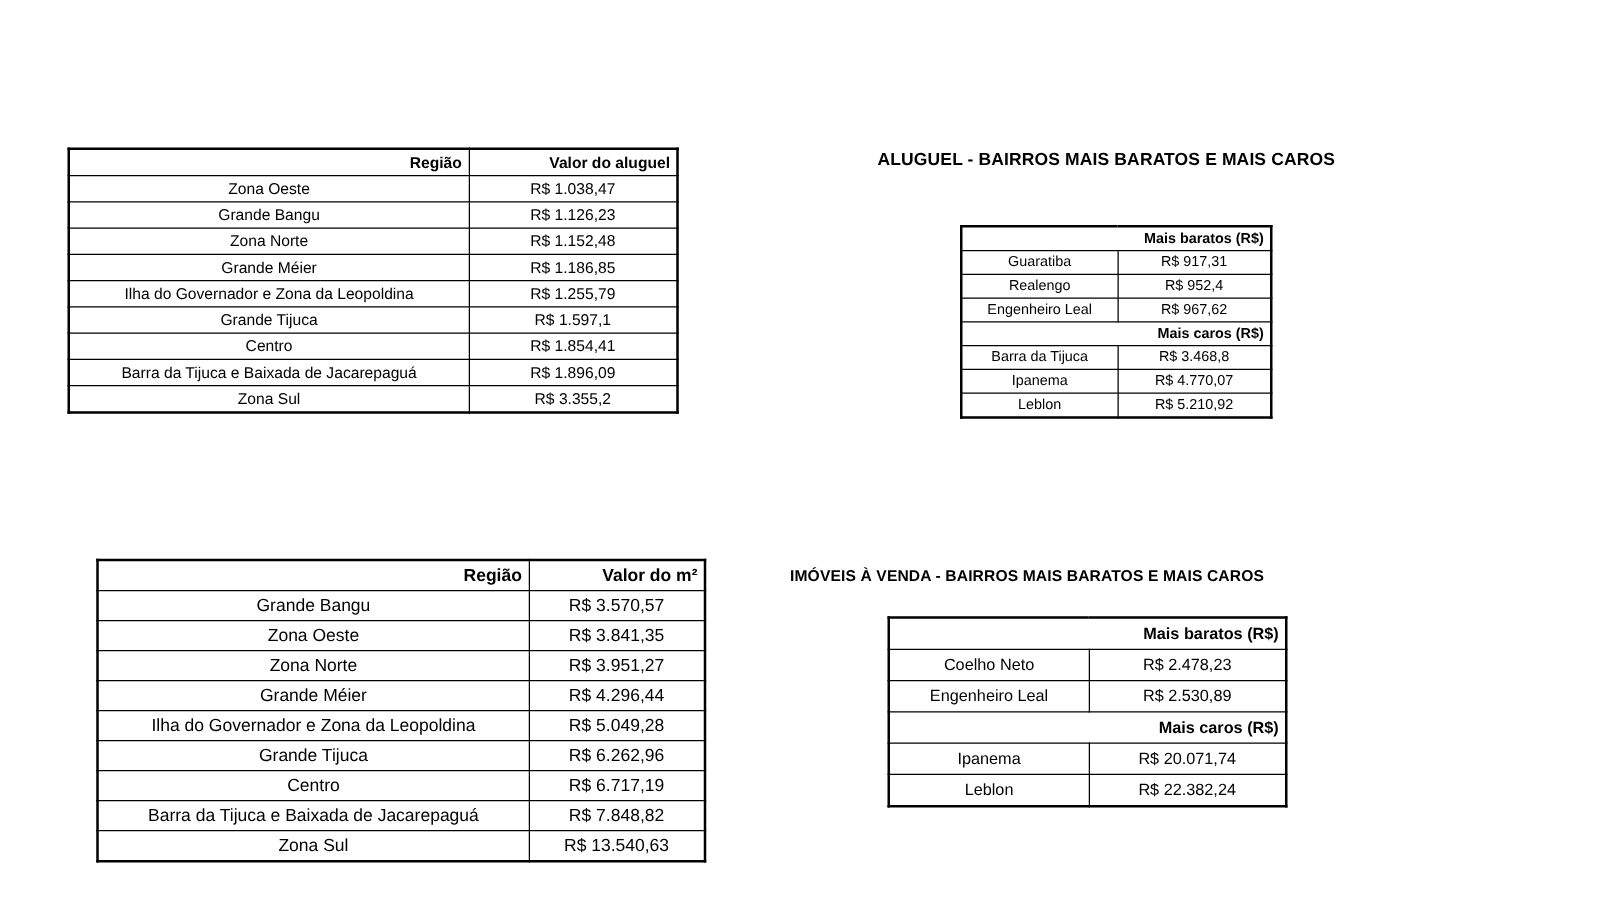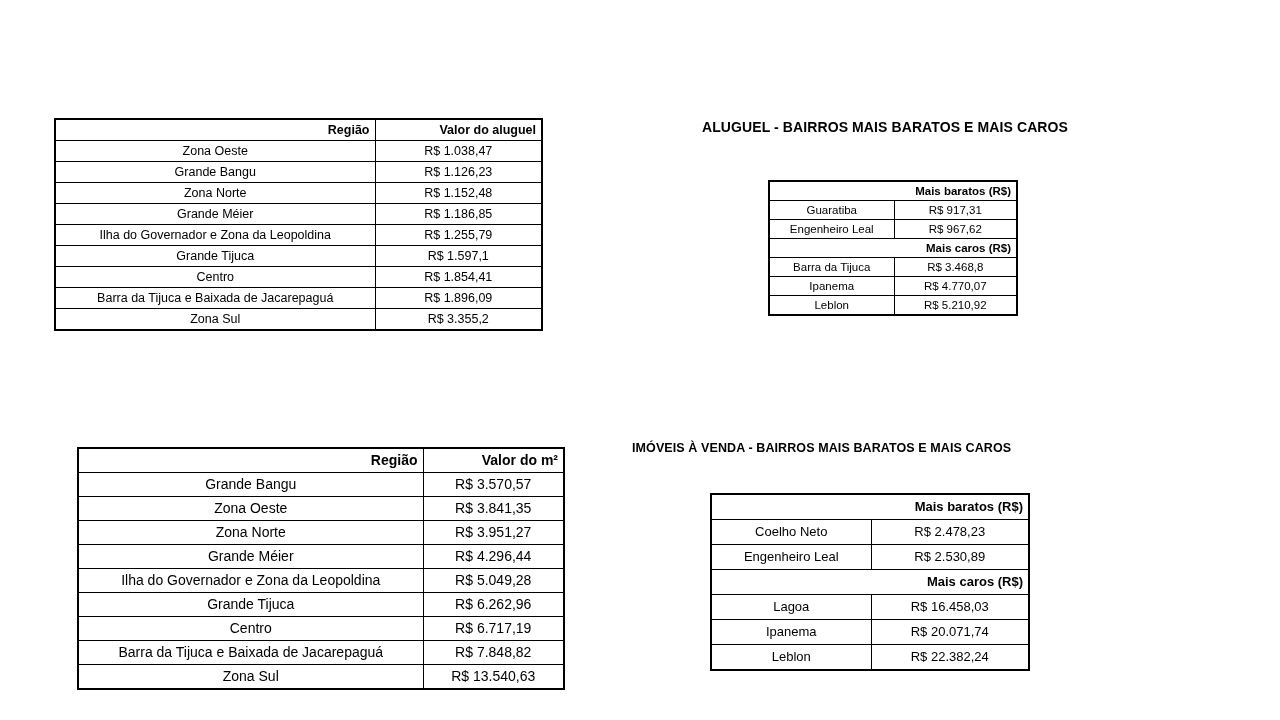--- a/index.html
+++ b/index.html
@@ -77,21 +77,21 @@
   #panel-sale-region col.c2 { width: 141px; }
 
   
   #panel-sale-hoods { left: 710px; top: 493px; width: 318px; }
   #panel-sale-hoods table.grid { font-size: 13px; }
   #panel-sale-hoods table.grid td,
   #panel-sale-hoods table.grid th { height: 24px; line-height: 24px; }
   #panel-sale-hoods col.c1 { width: 160px; }
   #panel-sale-hoods col.c2 { width: 158px; }
 
-  #title-sale { left: 632px; top: 441px; font-size: 12.5px; }
+  #title-sale { left: 632px; top: 454px; font-size: 12.5px; }
 </style>
 </head>
 <body>
 
 <div class="panel" id="panel-rent-region">
   <table class="grid">
     <colgroup>
         <col class="c1">
         <col class="c2">
       </colgroup>
@@ -152,20 +152,24 @@
       </colgroup>
     <tbody>
         <tr>
           <th colspan="2">Mais baratos (R$)</th>
         </tr>
         <tr>
           <td class="cell-label">Guaratiba</td>
           <td class="cell-value">R$ 917,31</td>
         </tr>
         <tr>
+          <td class="cell-label">Realengo</td>
+          <td class="cell-value">R$ 952,4</td>
+        </tr>
+        <tr>
           <td class="cell-label">Engenheiro Leal</td>
           <td class="cell-value">R$ 967,62</td>
         </tr>
         <tr>
           <th colspan="2">Mais caros (R$)</th>
         </tr>
         <tr>
           <td class="cell-label">Barra da Tijuca</td>
           <td class="cell-value">R$ 3.468,8</td>
         </tr>
@@ -251,24 +255,20 @@
           <td class="cell-value">R$ 2.478,23</td>
         </tr>
         <tr>
           <td class="cell-label">Engenheiro Leal</td>
           <td class="cell-value">R$ 2.530,89</td>
         </tr>
         <tr>
           <th colspan="2">Mais caros (R$)</th>
         </tr>
         <tr>
-          <td class="cell-label">Lagoa</td>
-          <td class="cell-value">R$ 16.458,03</td>
-        </tr>
-        <tr>
           <td class="cell-label">Ipanema</td>
           <td class="cell-value">R$ 20.071,74</td>
         </tr>
         <tr>
           <td class="cell-label">Leblon</td>
           <td class="cell-value">R$ 22.382,24</td>
         </tr>
       </tbody>
   </table>
 </div>

